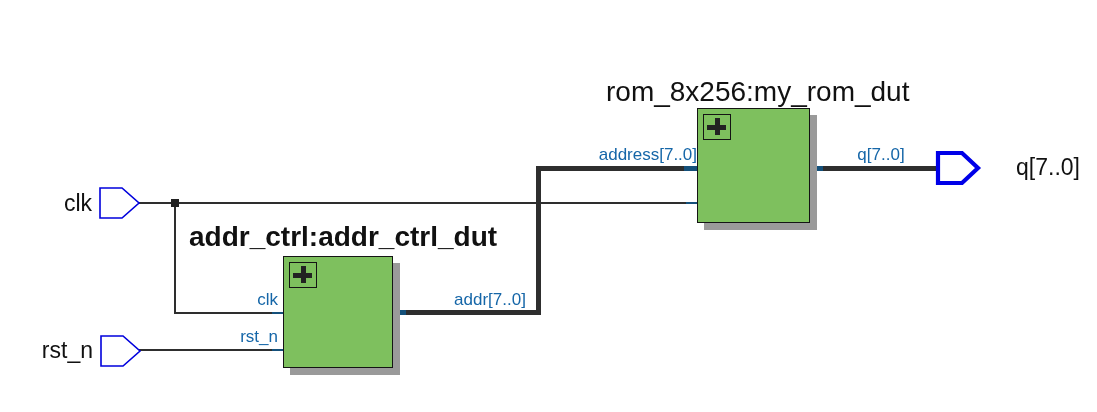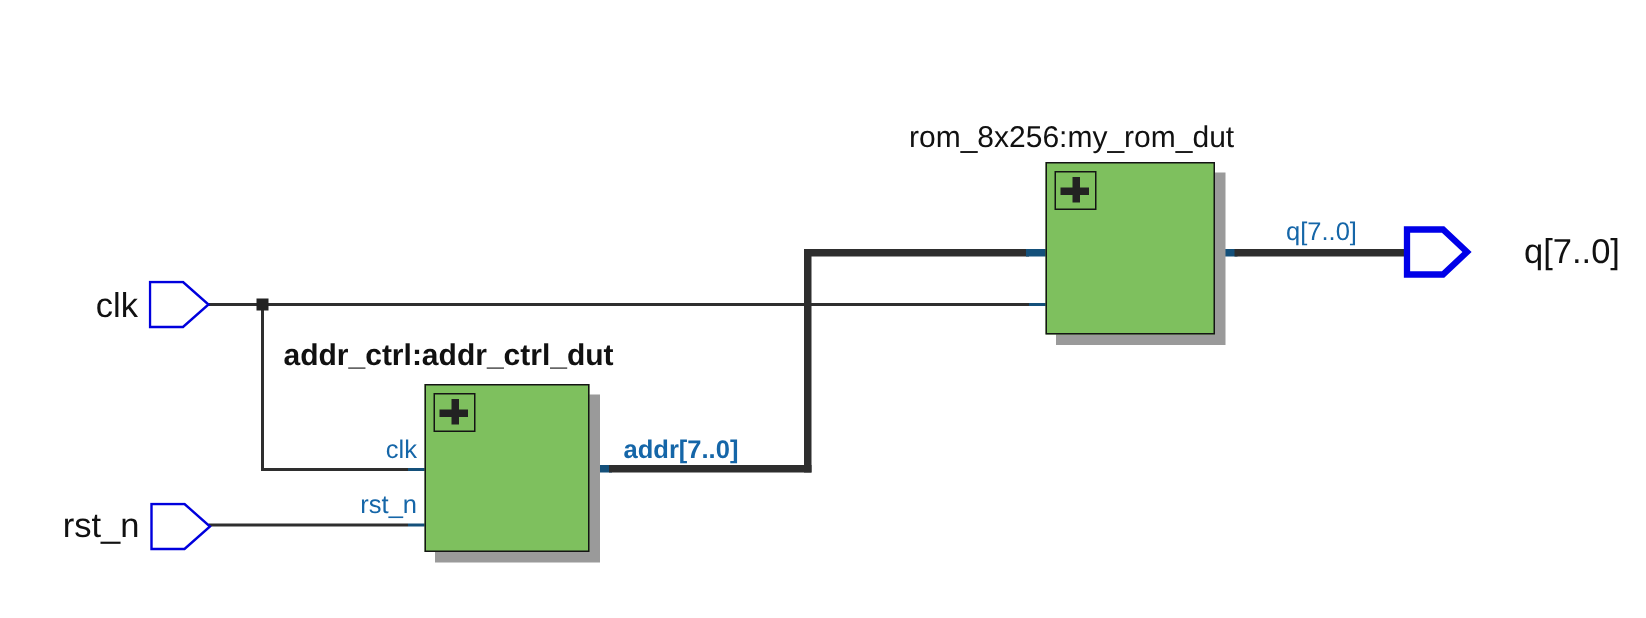--- a/index.html
+++ b/index.html
@@ -35,23 +35,23 @@
     box-sizing:border-box;
   }
   .plus-h{position:absolute;left:3px;top:50%;margin-top:-2.5px;width:19px;height:5px;background:#222;}
   .plus-v{position:absolute;top:3px;left:50%;margin-left:-2.5px;width:5px;height:17px;background:#222;}
   .wire{position:absolute;background:var(--wire);}
   .stub-thin{position:absolute;background:var(--bus-stub);}
   .stub-thick{position:absolute;background:var(--bus-stub);}
   .junction{position:absolute;width:8px;height:8px;background:#222;}
   .block-title{
     position:absolute;
-    font-size:20px;line-height:26px;
+    font-size:28px;line-height:26px;
     color:var(--text);
-    text-align:left;
+    text-align:right;
     white-space:nowrap;
   }
   .port-label{
     position:absolute;
     font-size:17px;line-height:20px;
     color:var(--port-label);
     white-space:nowrap;
   }
   .pin-label{
     position:absolute;
@@ -90,29 +90,30 @@
 
   <div class="block-title" style="left:189px;top:224px;width:300px;font-weight:bold;">addr_ctrl:addr_ctrl_dut</div>
   <div class="block" style="left:283px;top:256px;width:110px;height:112px;">
     <div class="plus-box">
       <div class="plus-h"></div>
       <div class="plus-v"></div>
     </div>
   </div>
   <div class="port-label right" style="left:168px;top:290px;width:110px;">clk</div>
   <div class="port-label right" style="left:168px;top:327px;width:110px;">rst_n</div>
-  <div class="port-label left" style="left:384px;top:290px;width:140px;font-weight:bold;">addr[7..0]</div>
+  <div class="port-label left" style="left:420px;top:290px;width:140px;">addr[7..0]</div>
 
   <div class="block-title" style="left:606px;top:79px;width:300px;">rom_8x256:my_rom_dut</div>
   <div class="block" style="left:697px;top:108px;width:113px;height:115px;">
     <div class="plus-box">
       <div class="plus-h"></div>
       <div class="plus-v"></div>
     </div>
   </div>
+  <div class="port-label right" style="left:552px;top:145px;width:145px;">address[7..0]</div>
   <div class="port-label left" style="left:821px;top:145px;width:120px;">q[7..0]</div>
 
   <div class="pin-label right" style="left:12px;top:188px;width:80px;">clk</div>
   <div class="abs" style="left:99px;top:187px;">
     <svg width="42" height="33">
       <polygon points="1,1 23,1 40,16 23,31 1,31" fill="#ffffff" stroke="#0000DD" stroke-width="1.6"></polygon>
     </svg>
   </div>
 
   <div class="pin-label right" style="left:13px;top:335px;width:80px;">rst_n</div>

